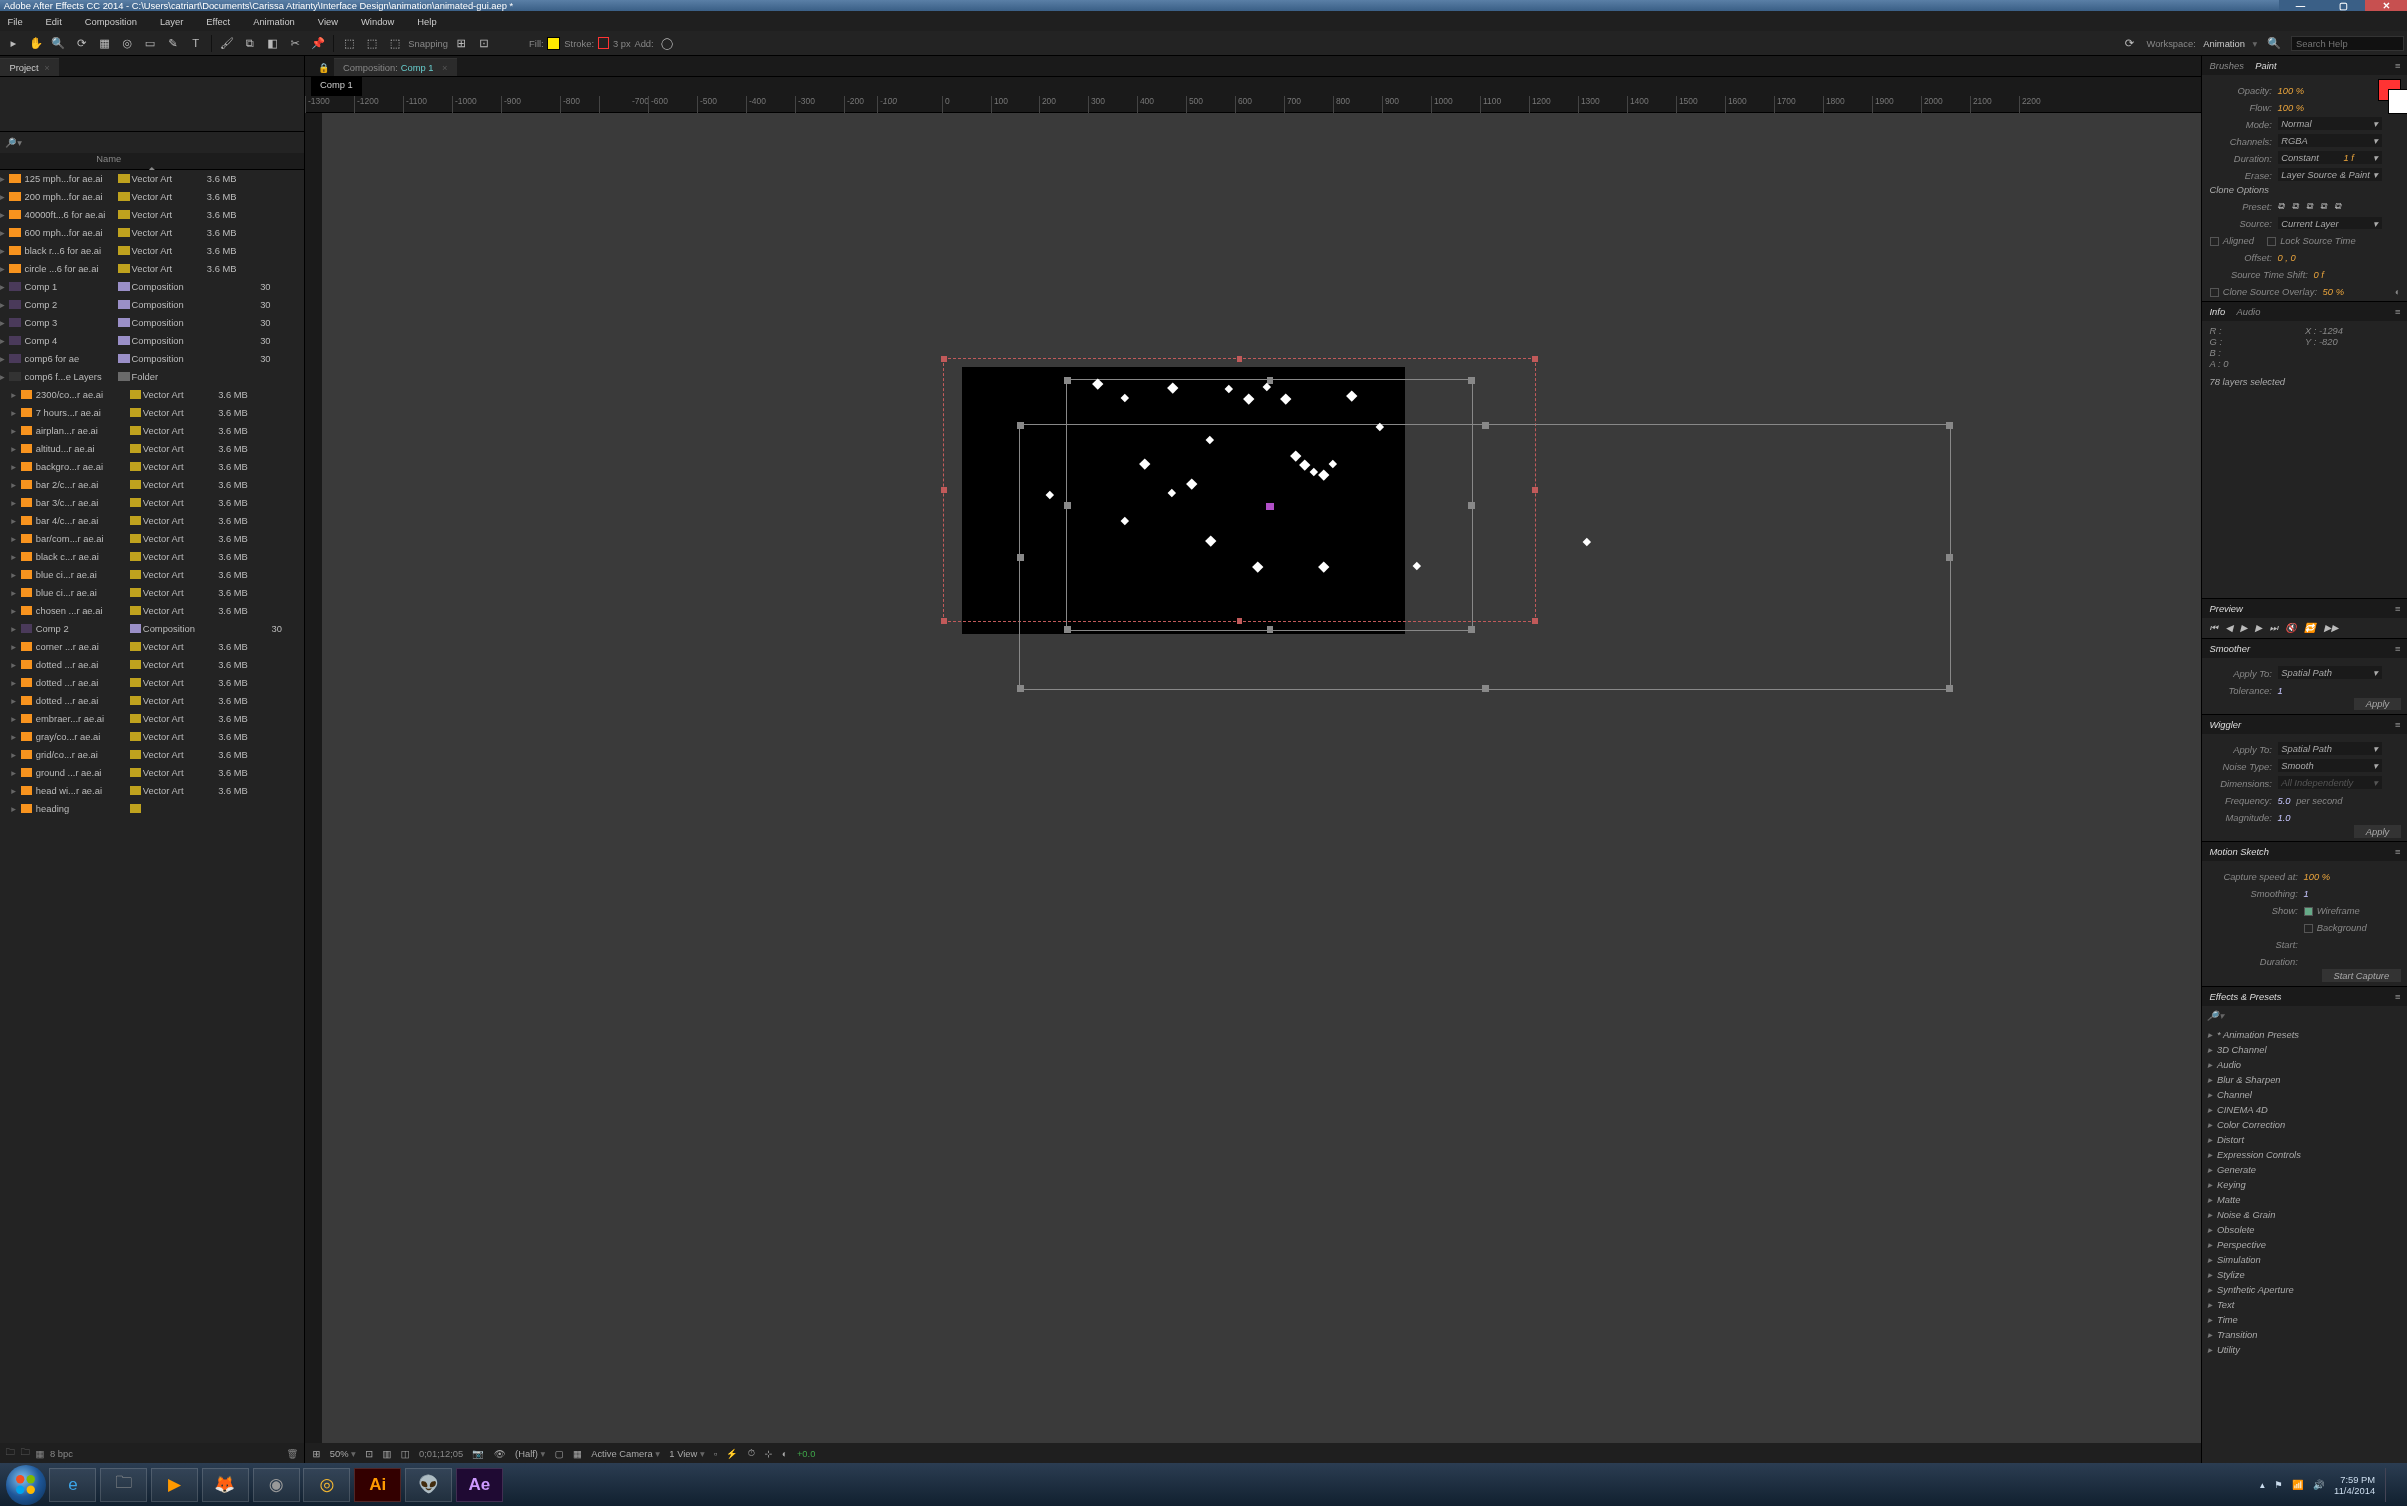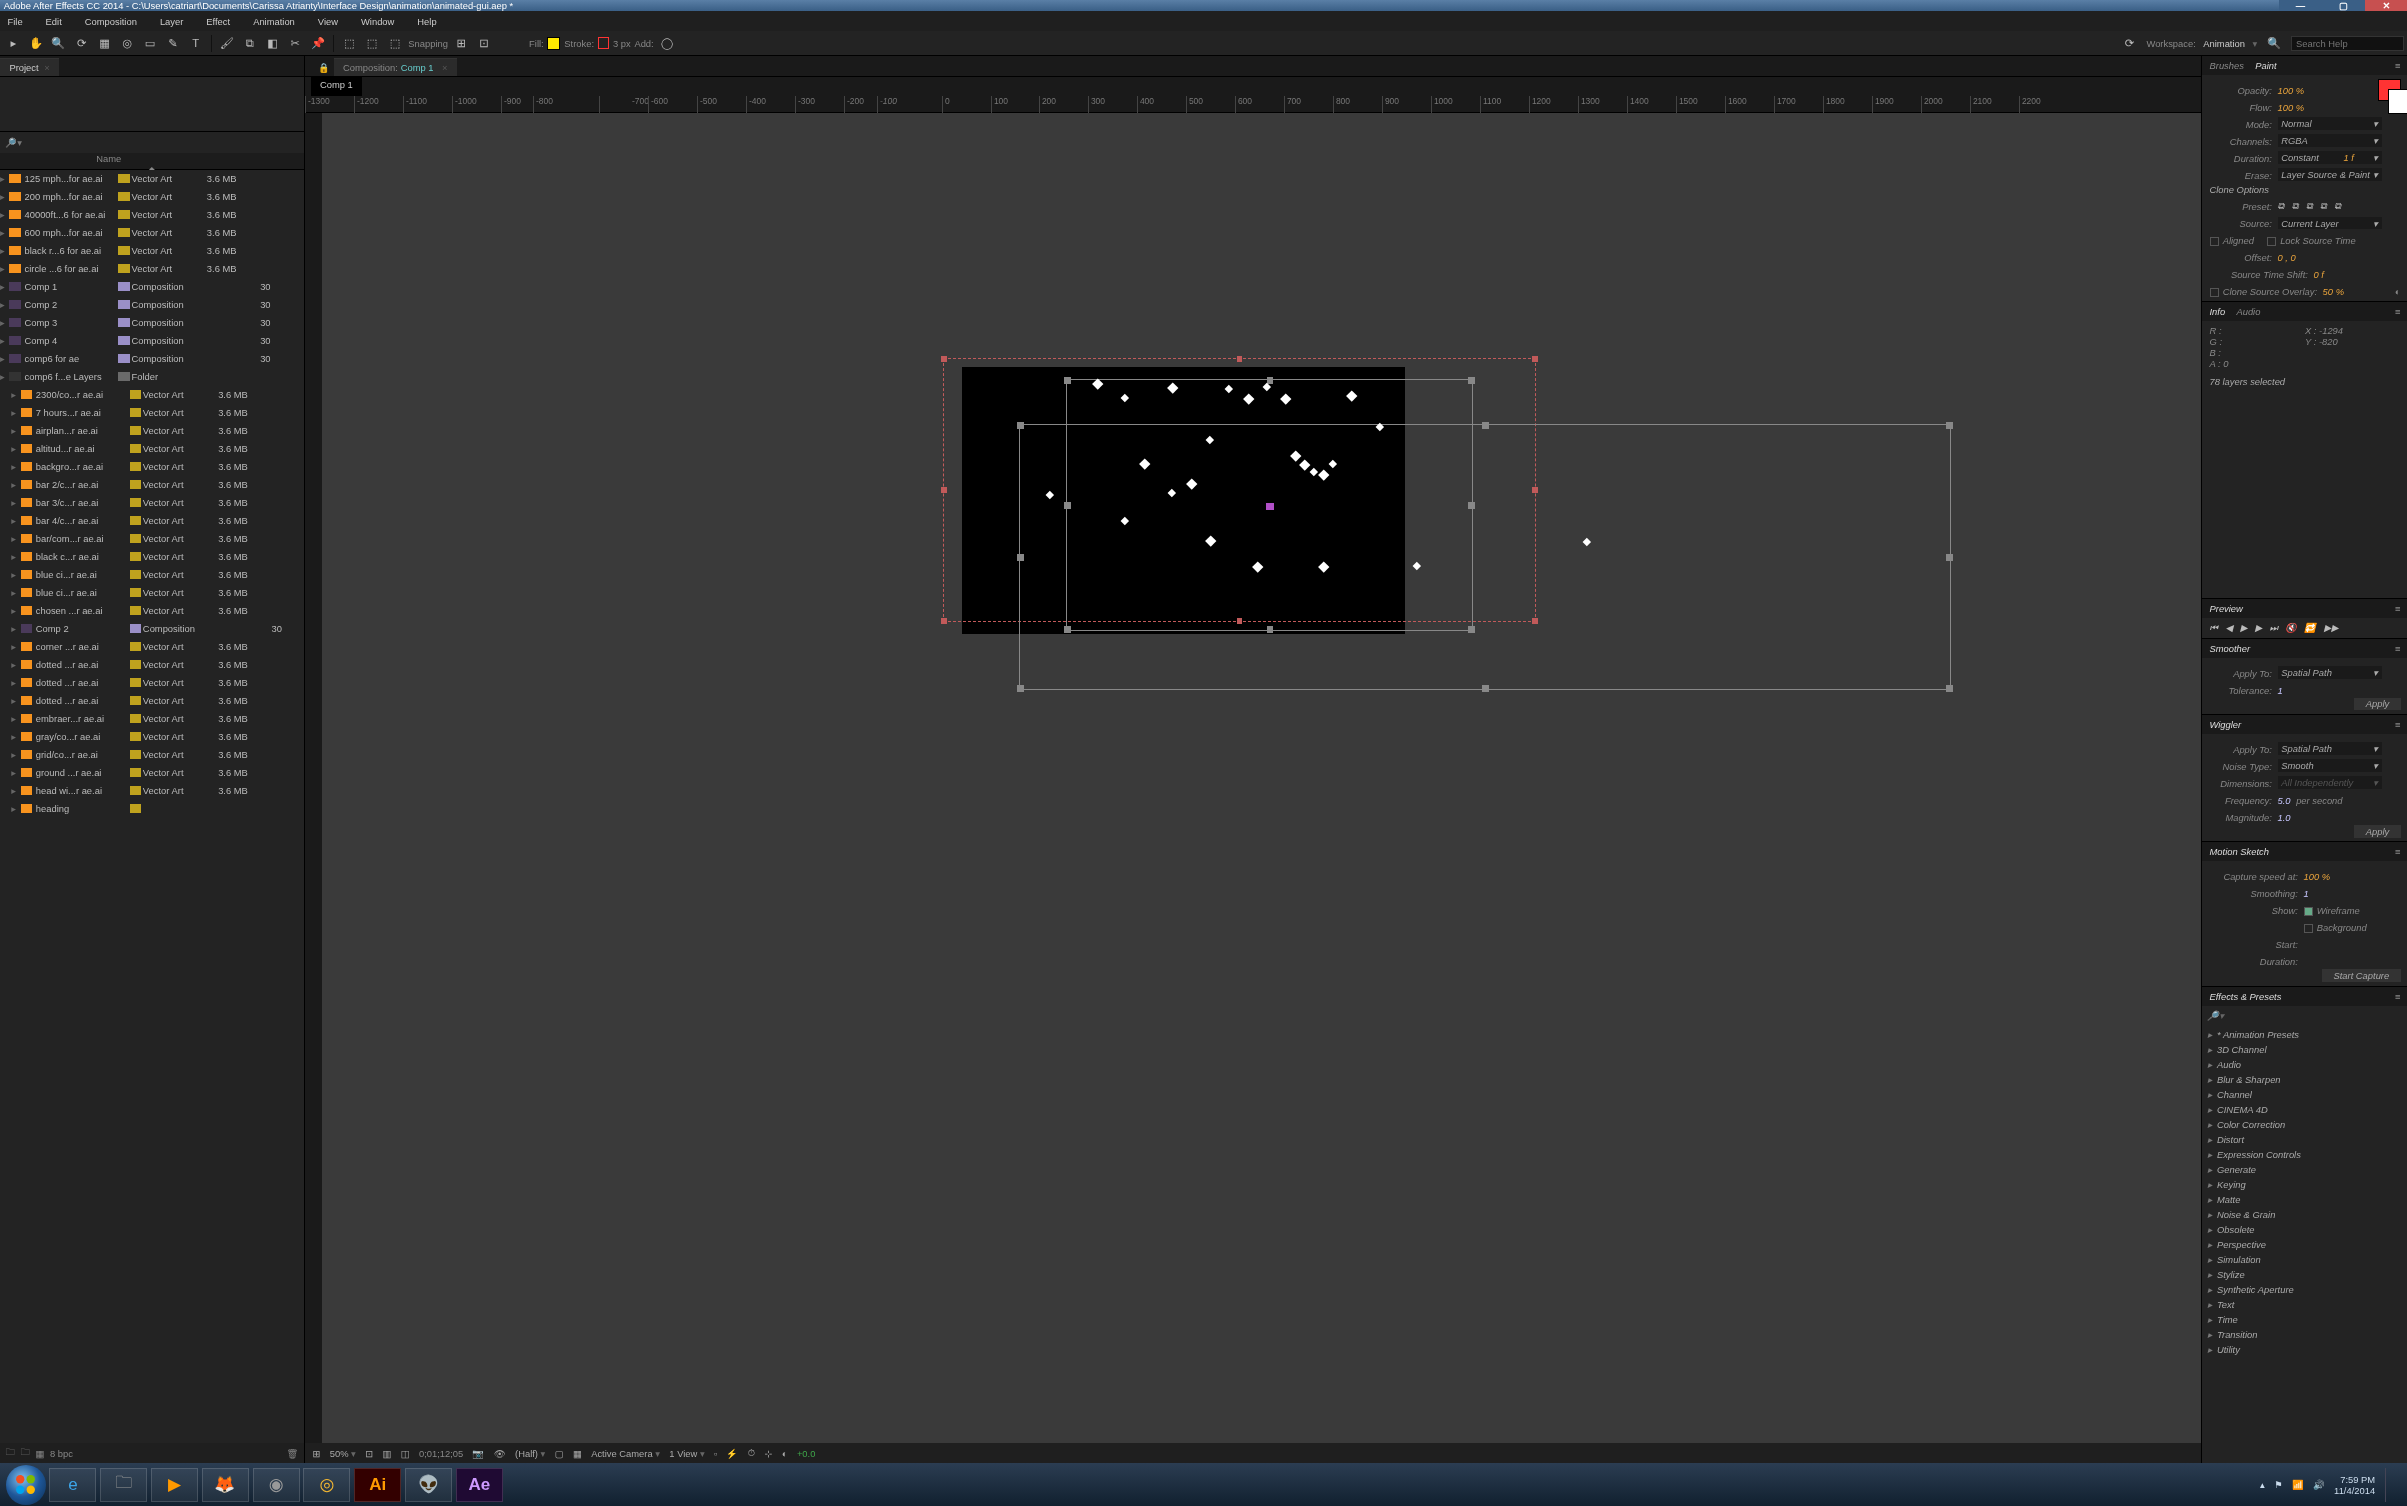--- a/index.html
+++ b/index.html
@@ -554,21 +554,21 @@
     </div>
     <div class="comp-inner-tab">
       <span>Comp 1</span>
     </div>
     <div class="ruler-h" id="rulerh">
         <div class="tick" style="left: 0px;">-1300</div>
         <div class="tick" style="left: 49px;">-1200</div>
         <div class="tick" style="left: 98px;">-1100</div>
         <div class="tick" style="left: 147px;">-1000</div>
         <div class="tick" style="left: 196px;">-900</div>
-        <div class="tick" style="left: 228px;">-800</div>
+        <div class="tick" style="left: 255px;">-800</div>
         <div class="tick" style="left: 294px; padding-left: 32px;">-700</div>
         <div class="tick" style="left: 343px;">-600</div>
         <div class="tick" style="left: 392px;">-500</div>
         <div class="tick" style="left: 441px;">-400</div>
         <div class="tick" style="left: 490px;">-300</div>
         <div class="tick" style="left: 539px;">-200</div>
         <div class="tick" style="left: 572px; font-style: italic;">-100</div>
         <div class="tick" style="left: 637px;">0</div>
         <div class="tick" style="left: 686px;">100</div>
         <div class="tick" style="left: 734px;">200</div>

